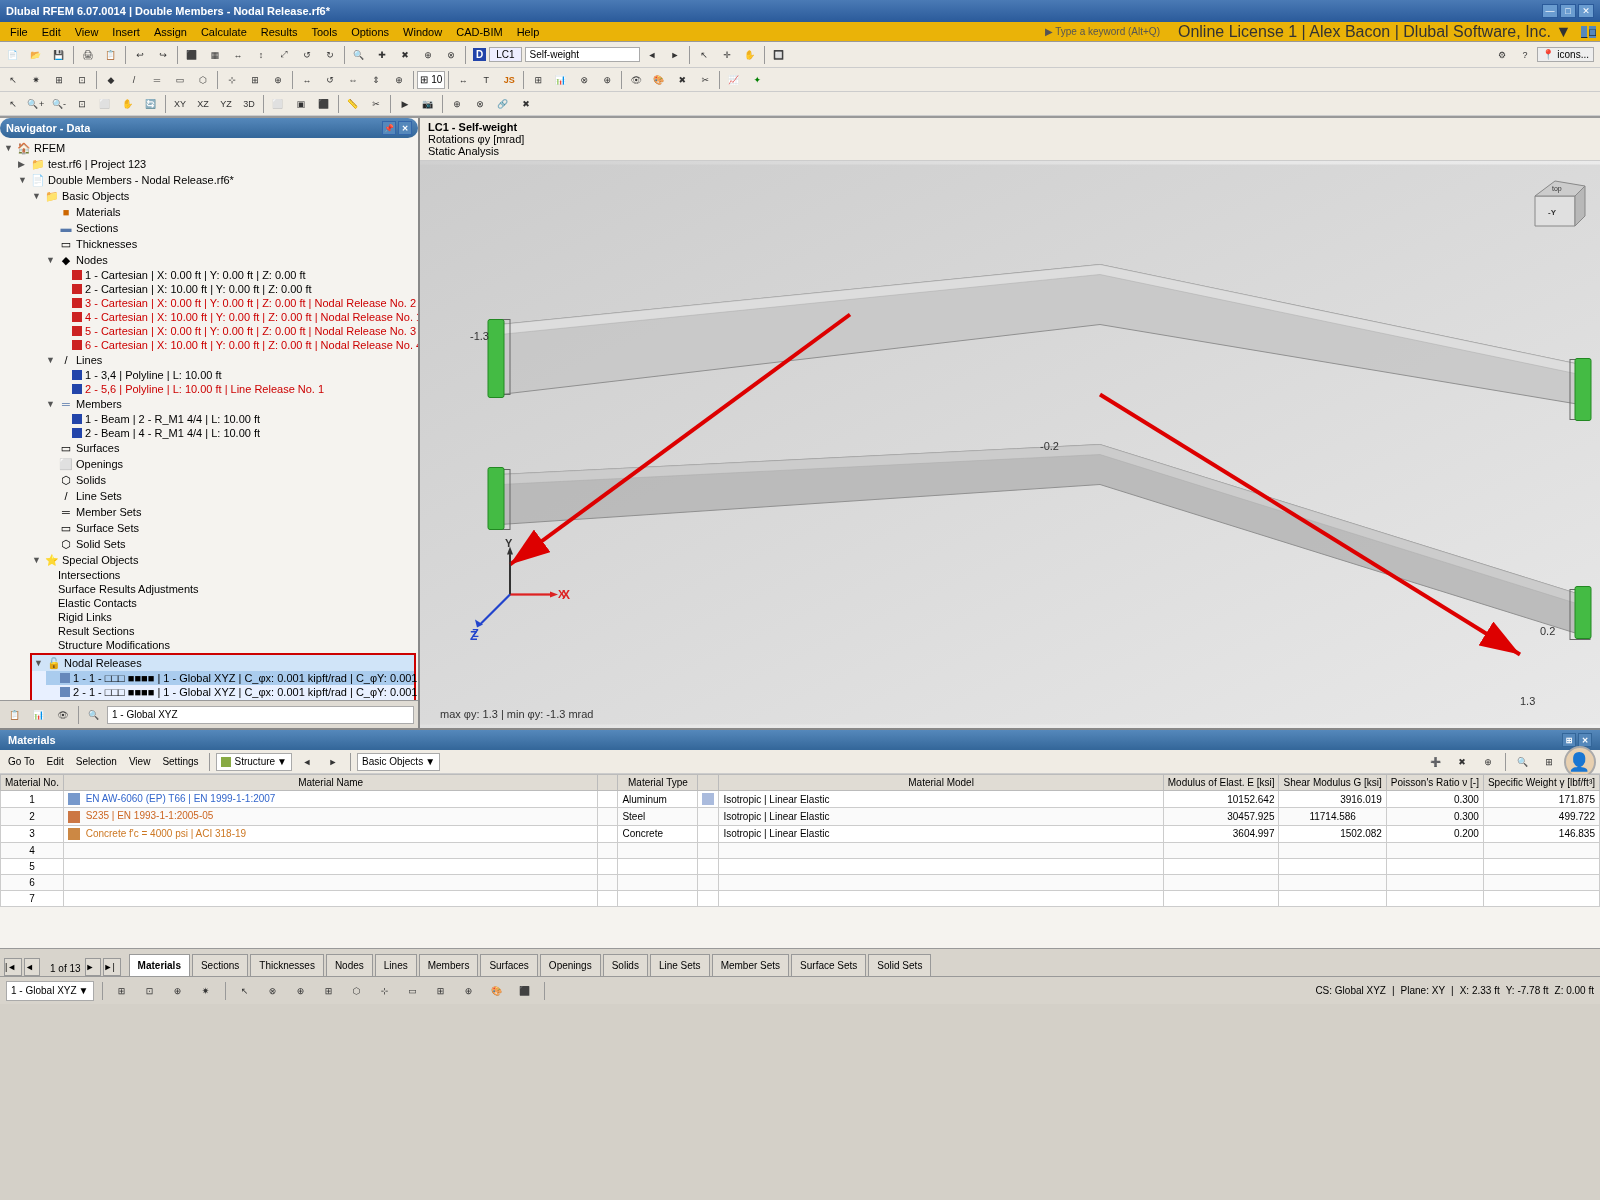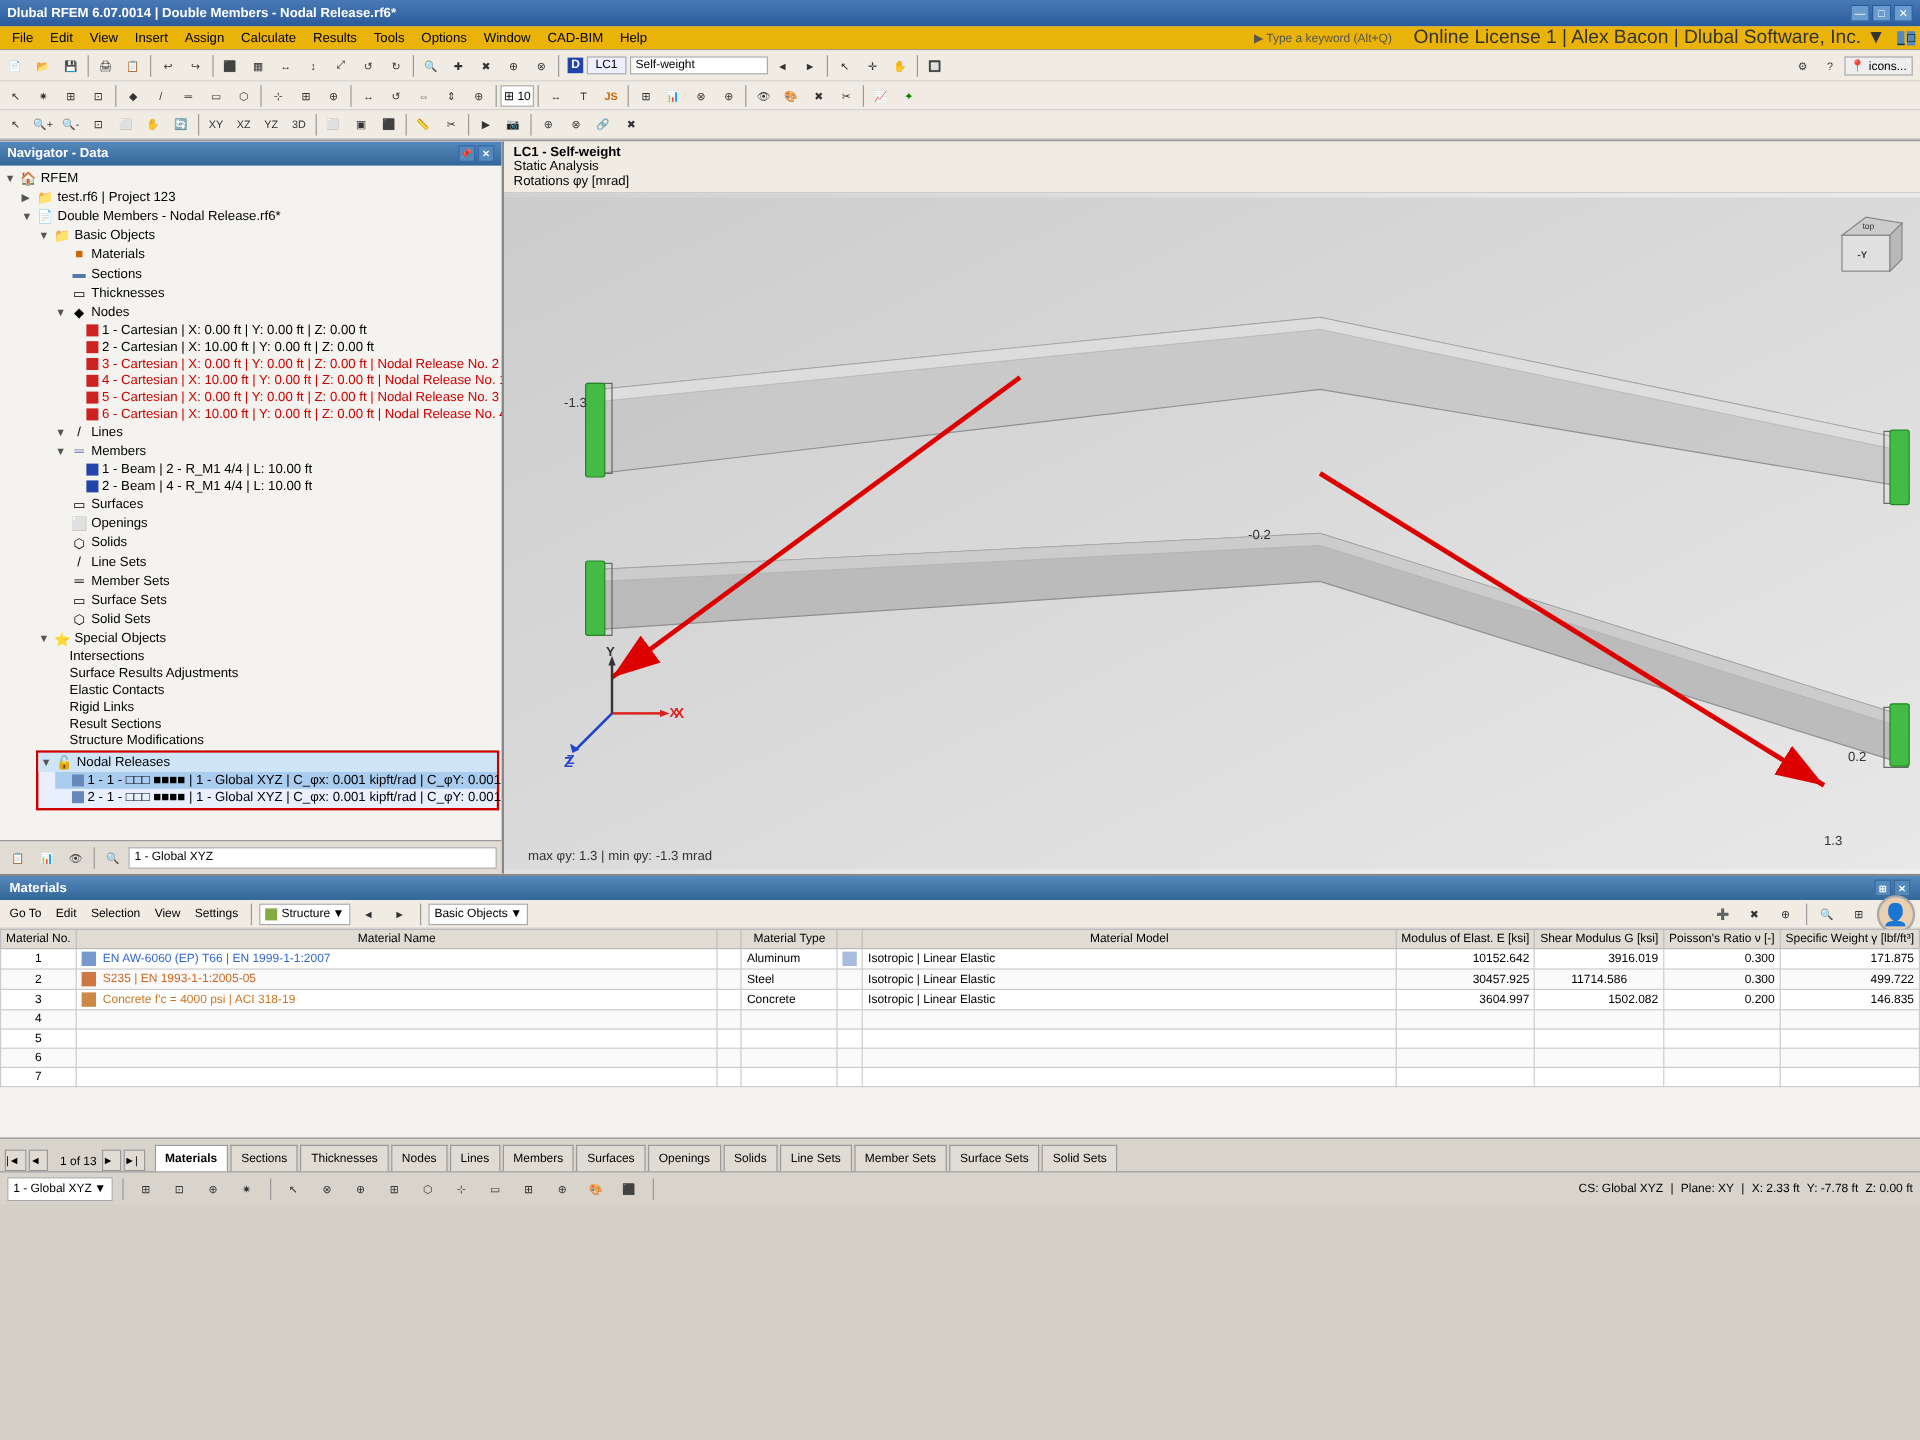--- a/index.html
+++ b/index.html
@@ -433,21 +433,21 @@
     <div class="tb-btn">⊕</div>
     <div class="tb-btn">⊗</div>
     <div class="tb-btn">🔗</div>
     <div class="tb-btn">✖</div>
   </div>
 </div>
 
 <div id="main-layout" style="display:flex; height:610px;">
 
   <div id="navigator" style="width:420px; border-right:2px solid #888; background:#f5f3ef; display:flex; flex-direction:column; overflow:hidden;">
-    <div id="nav-header" style="background:linear-gradient(to bottom,#5588bb,#336699);color:white;padding:3px 6px;font-size:11px;font-weight:bold;display:flex;justify-content:space-between;align-items:center;">
+    <div id="nav-header" style="background:linear-gradient(to bottom,#5588bb,#336699);color:white;padding:3px 6px;font-size:11px;font-weight:bold;display:flex;justify-content:space-between;align-items:center;border-radius:10px;">
       <span>Navigator - Data</span>
       <div class="nav-buttons">
         <div class="nav-btn">📌</div>
         <div class="nav-btn">✕</div>
       </div>
     </div>
     <div id="nav-content" style="flex:1;overflow-y:auto;overflow-x:auto;padding:2px;">
 
       <div class="tree-item">
         <span class="tree-toggle">▼</span>
@@ -526,20 +526,32 @@
                 <span class="tree-toggle">&nbsp;</span>
                 <div class="color-sq" style="background:#cc2222;"></div>
                 <span class="tree-label" style="color:#cc0000;">6 - Cartesian | X: 10.00 ft | Y: 0.00 ft | Z: 0.00 ft | Nodal Release No. 4</span>
               </div>
             </div>
 
             <div class="tree-item">
               <span class="tree-toggle">▼</span>
               <span class="tree-icon">/</span>
               <span class="tree-label">Lines</span>
+            </div>
+            <div class="tree-children">
+              <div class="tree-item">
+                <span class="tree-toggle">&nbsp;</span>
+                <div class="color-sq" style="background:#2244aa;"></div>
+                <span class="tree-label">1 - 3,4 | Polyline | L: 10.00 ft</span>
+              </div>
+              <div class="tree-item">
+                <span class="tree-toggle">&nbsp;</span>
+                <div class="color-sq" style="background:#2244aa;"></div>
+                <span class="tree-label" style="color:#cc0000;">2 - 5,6 | Polyline | L: 10.00 ft | Line Release No. 1</span>
+              </div>
             </div>
 
             <div class="tree-item">
               <span class="tree-toggle">▼</span>
               <span class="tree-icon" style="color:#5577aa;">═</span>
               <span class="tree-label">Members</span>
             </div>
             <div class="tree-children">
               <div class="tree-item">
                 <span class="tree-toggle">&nbsp;</span>
@@ -657,22 +669,22 @@
       <div class="tb-btn" style="font-size:9px;">👁</div>
       <div class="tb-separator"></div>
       <div class="tb-btn" style="font-size:9px;">🔍</div>
       <div style="flex:1;display:flex;align-items:center;background:white;border:1px solid #aaa;height:18px;padding:0 4px;font-size:10px;">1 - Global XYZ</div>
     </div>
   </div>
 
   <div id="view-panel" style="flex:1;background:#e8e8e8;display:flex;flex-direction:column;position:relative;">
     <div id="view-header" style="padding:3px 8px;background:#f0ece4;border-bottom:1px solid #ccc;">
       <div class="lc-title" style="font-weight:bold;font-size:11px;">LC1 - Self-weight</div>
+      <div style="font-size:11px;">Rotations φy [mrad]</div>
       <div style="font-size:11px;">Static Analysis</div>
-      <div style="font-size:11px;">Rotations φy [mrad]</div>
     </div>
 
     <div id="view-canvas" style="flex:1;position:relative;overflow:hidden;background:linear-gradient(135deg,#d0d0d0,#e8e8e8,#f0f0f0);">
 
       <svg id="model-svg" viewBox="0 0 1180 560" style="position:absolute;top:0;left:0;width:100%;height:100%;">
 
         <defs>
           <linearGradient id="bgGrad" x1="0%" y1="0%" x2="100%" y2="100%">
             <stop offset="0%" style="stop-color:#cccccc;stop-opacity:1"></stop>
             <stop offset="100%" style="stop-color:#e8e8e8;stop-opacity:1"></stop>

